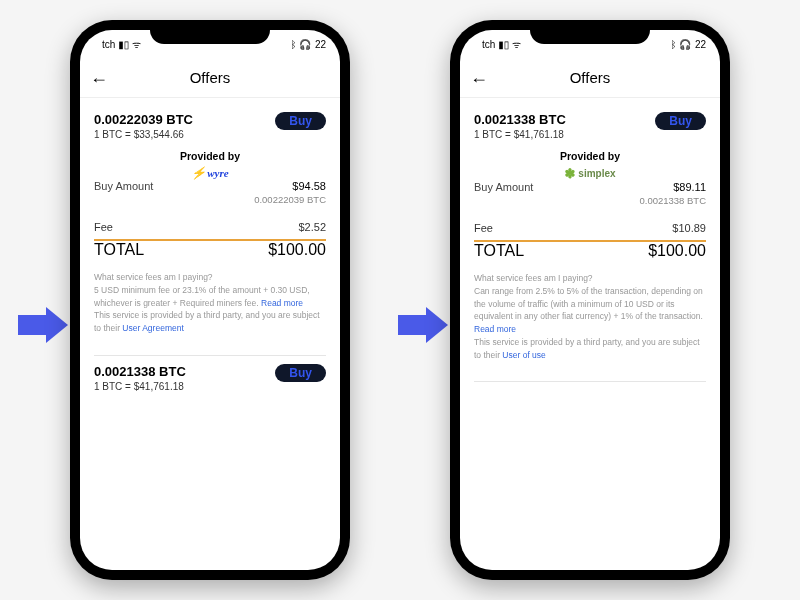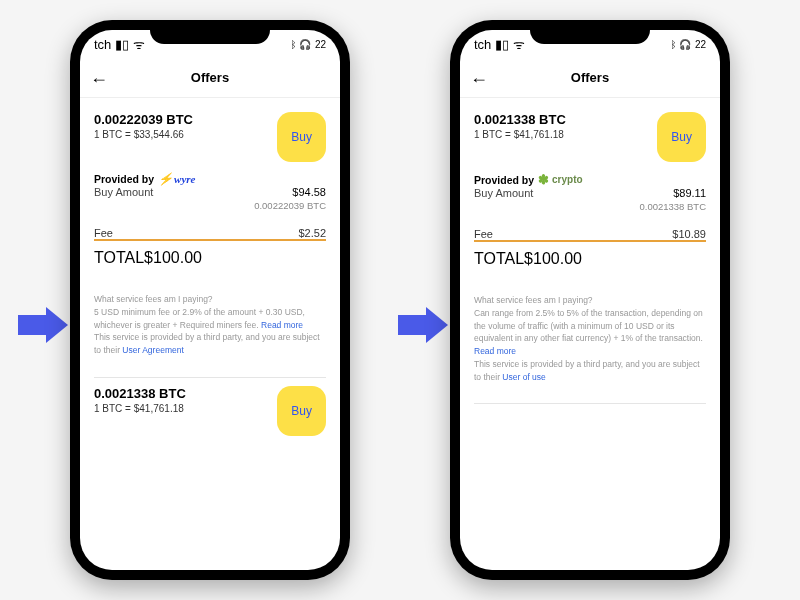--- a/index.html
+++ b/index.html
@@ -53,39 +53,39 @@
   }
   .status-bar {
     height: 28px;
     display: flex;
     justify-content: space-between;
     align-items: center;
     padding: 0 14px;
     font-size: 10px;
     color: #000;
   }
-  .status-left { font-size: 13px; }
+  .status-left { font-size: 10px; margin-left: 8px; }
   .status-right { font-size: 10px; display: flex; gap: 3px; align-items: center; }
   .nav-bar {
     height: 40px;
     display: flex;
     align-items: center;
     justify-content: center;
     position: relative;
     border-bottom: 1px solid #eee;
   }
   .back-arrow {
     position: absolute;
     left: 10px;
     font-size: 18px;
     color: #000;
   }
   .nav-title {
-    font-weight: 700;
-    font-size: 13px;
+    font-weight: 400;
+    font-size: 15px;
   }
   .content {
     padding: 6px 14px 0 14px;
     font-size: 11px;
     color: #333;
     height: calc(100% - 68px);
     overflow: hidden;
   }
   .offer-card {
     padding: 8px 0 10px 0;
@@ -99,36 +99,37 @@
     font-weight: 700;
     font-size: 13px;
     color: #000;
   }
   .rate {
     font-size: 10px;
     color: #333;
     margin-top: 2px;
   }
   .buy-btn {
-    background: #fde047;
+    background: #0f172a;
     color: #3355ee;
     border: none;
     border-radius: 14px;
-    padding: 18px 14px;
-    font-weight: 400;
+    padding: 2px 14px;
+    font-weight: 700;
     font-size: 12px;
   }
   .provided {
     font-size: 10.5px;
     font-weight: 600;
     color: #000;
     margin-top: 10px;
     display: flex;
     align-items: center;
     gap: 4px;
+    flex-direction: column;
   }
   .provider-logo-wyre {
     color: #2244dd;
     font-weight: 800;
     font-style: italic;
     font-size: 11px;
     display: flex;
     align-items: center;
     gap: 1px;
   }
@@ -159,35 +160,35 @@
     text-align: right;
     font-size: 9.5px;
     color: #888;
     margin-top: 2px;
   }
   .fee-row {
     display: flex;
     justify-content: space-between;
     margin-top: 16px;
     font-size: 11px;
+    padding-bottom: 6px;
     border-bottom: 2px solid #e8a23a;
   }
   .total-row {
     display: flex;
-    justify-content: flex-start;
-    margin-top: 8px;
+    justify-content: space-between;
     font-size: 16px;
     font-weight: 500;
     color: #000;
   }
   .disclaimer {
     font-size: 8.5px;
     color: #999;
     line-height: 1.5;
-    margin-top: 26px;
+    margin-top: 12px;
   }
   .link { color: #3366dd; }
   .divider {
     border-top: 1px solid #e5e5e5;
     margin-top: 10px;
   }
   .second-card .btc-amount { font-size: 13px; }
   .pointer {
     position: absolute;
     left: -52px;
@@ -264,21 +265,21 @@
             <div class="fee-row">
               <span>Fee</span>
               <span>$2.52</span>
             </div>
             <div class="total-row">
               <span>TOTAL</span>
               <span>$100.00</span>
             </div>
             <div class="disclaimer">
               <div>What service fees am I paying?</div>
-              <span>5 USD minimum fee or 2.9% of the amount + 0.30 USD, whichever is greater + Required miners fee.</span>
+              <span>5 USD minimum fee or 23.1% of the amount + 0.30 USD, whichever is greater + Required miners fee.</span>
               <span class="link">Read more</span>
               <div>
                 <span>This service is provided by a third party, and you are subject to their </span><span class="link">User Agreement</span>
               </div>
             </div>
           </div>
           <div class="divider"></div>
           <div class="offer-card second-card">
             <div class="offer-head">
               <div>
@@ -318,21 +319,21 @@
               <div>
                 <div class="btc-amount">0.0021338 BTC</div>
                 <div class="rate">1 BTC = $41,761.18</div>
               </div>
               <button class="buy-btn">Buy</button>
             </div>
             <div class="provided">
               <span>Provided by</span>
               <span class="provider-logo-simplex">
                 <span class="simplex-icon">✽</span>
-                  <span>crypto</span>
+                  <span>simplex</span>
               </span>
             </div>
             <div class="row">
               <span class="label">Buy Amount</span>
               <span class="value">$89.11</span>
             </div>
             <div class="sub-value">0.0021338 BTC</div>
             <div class="fee-row">
               <span>Fee</span>
               <span>$10.89</span>

